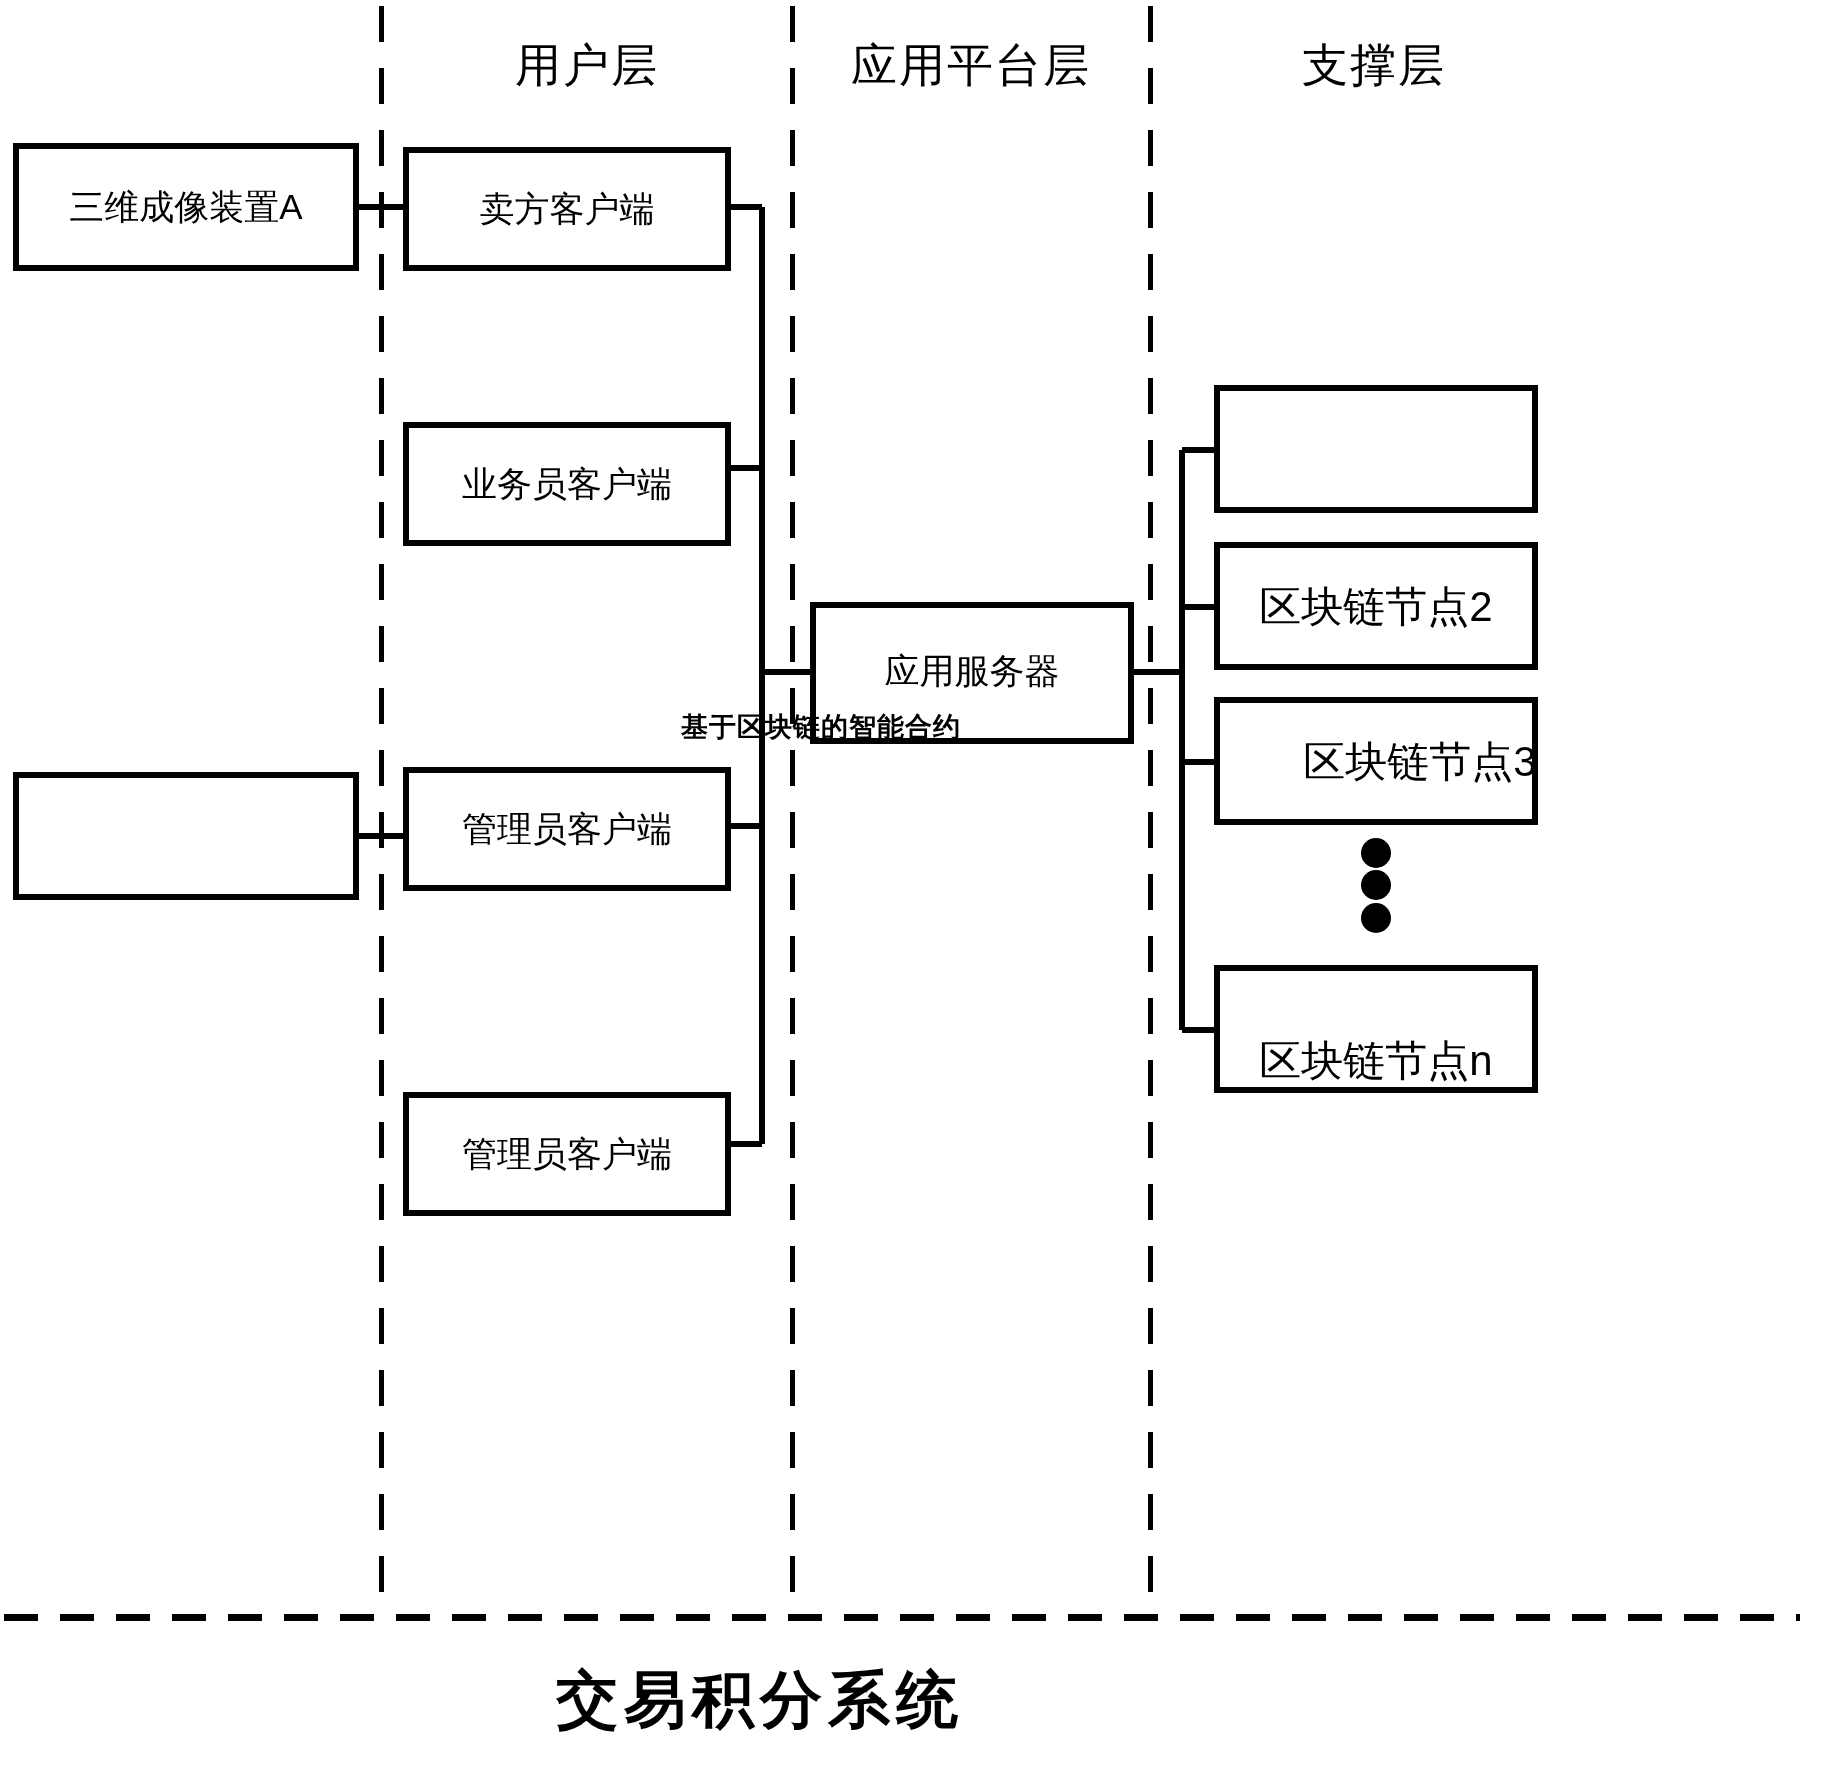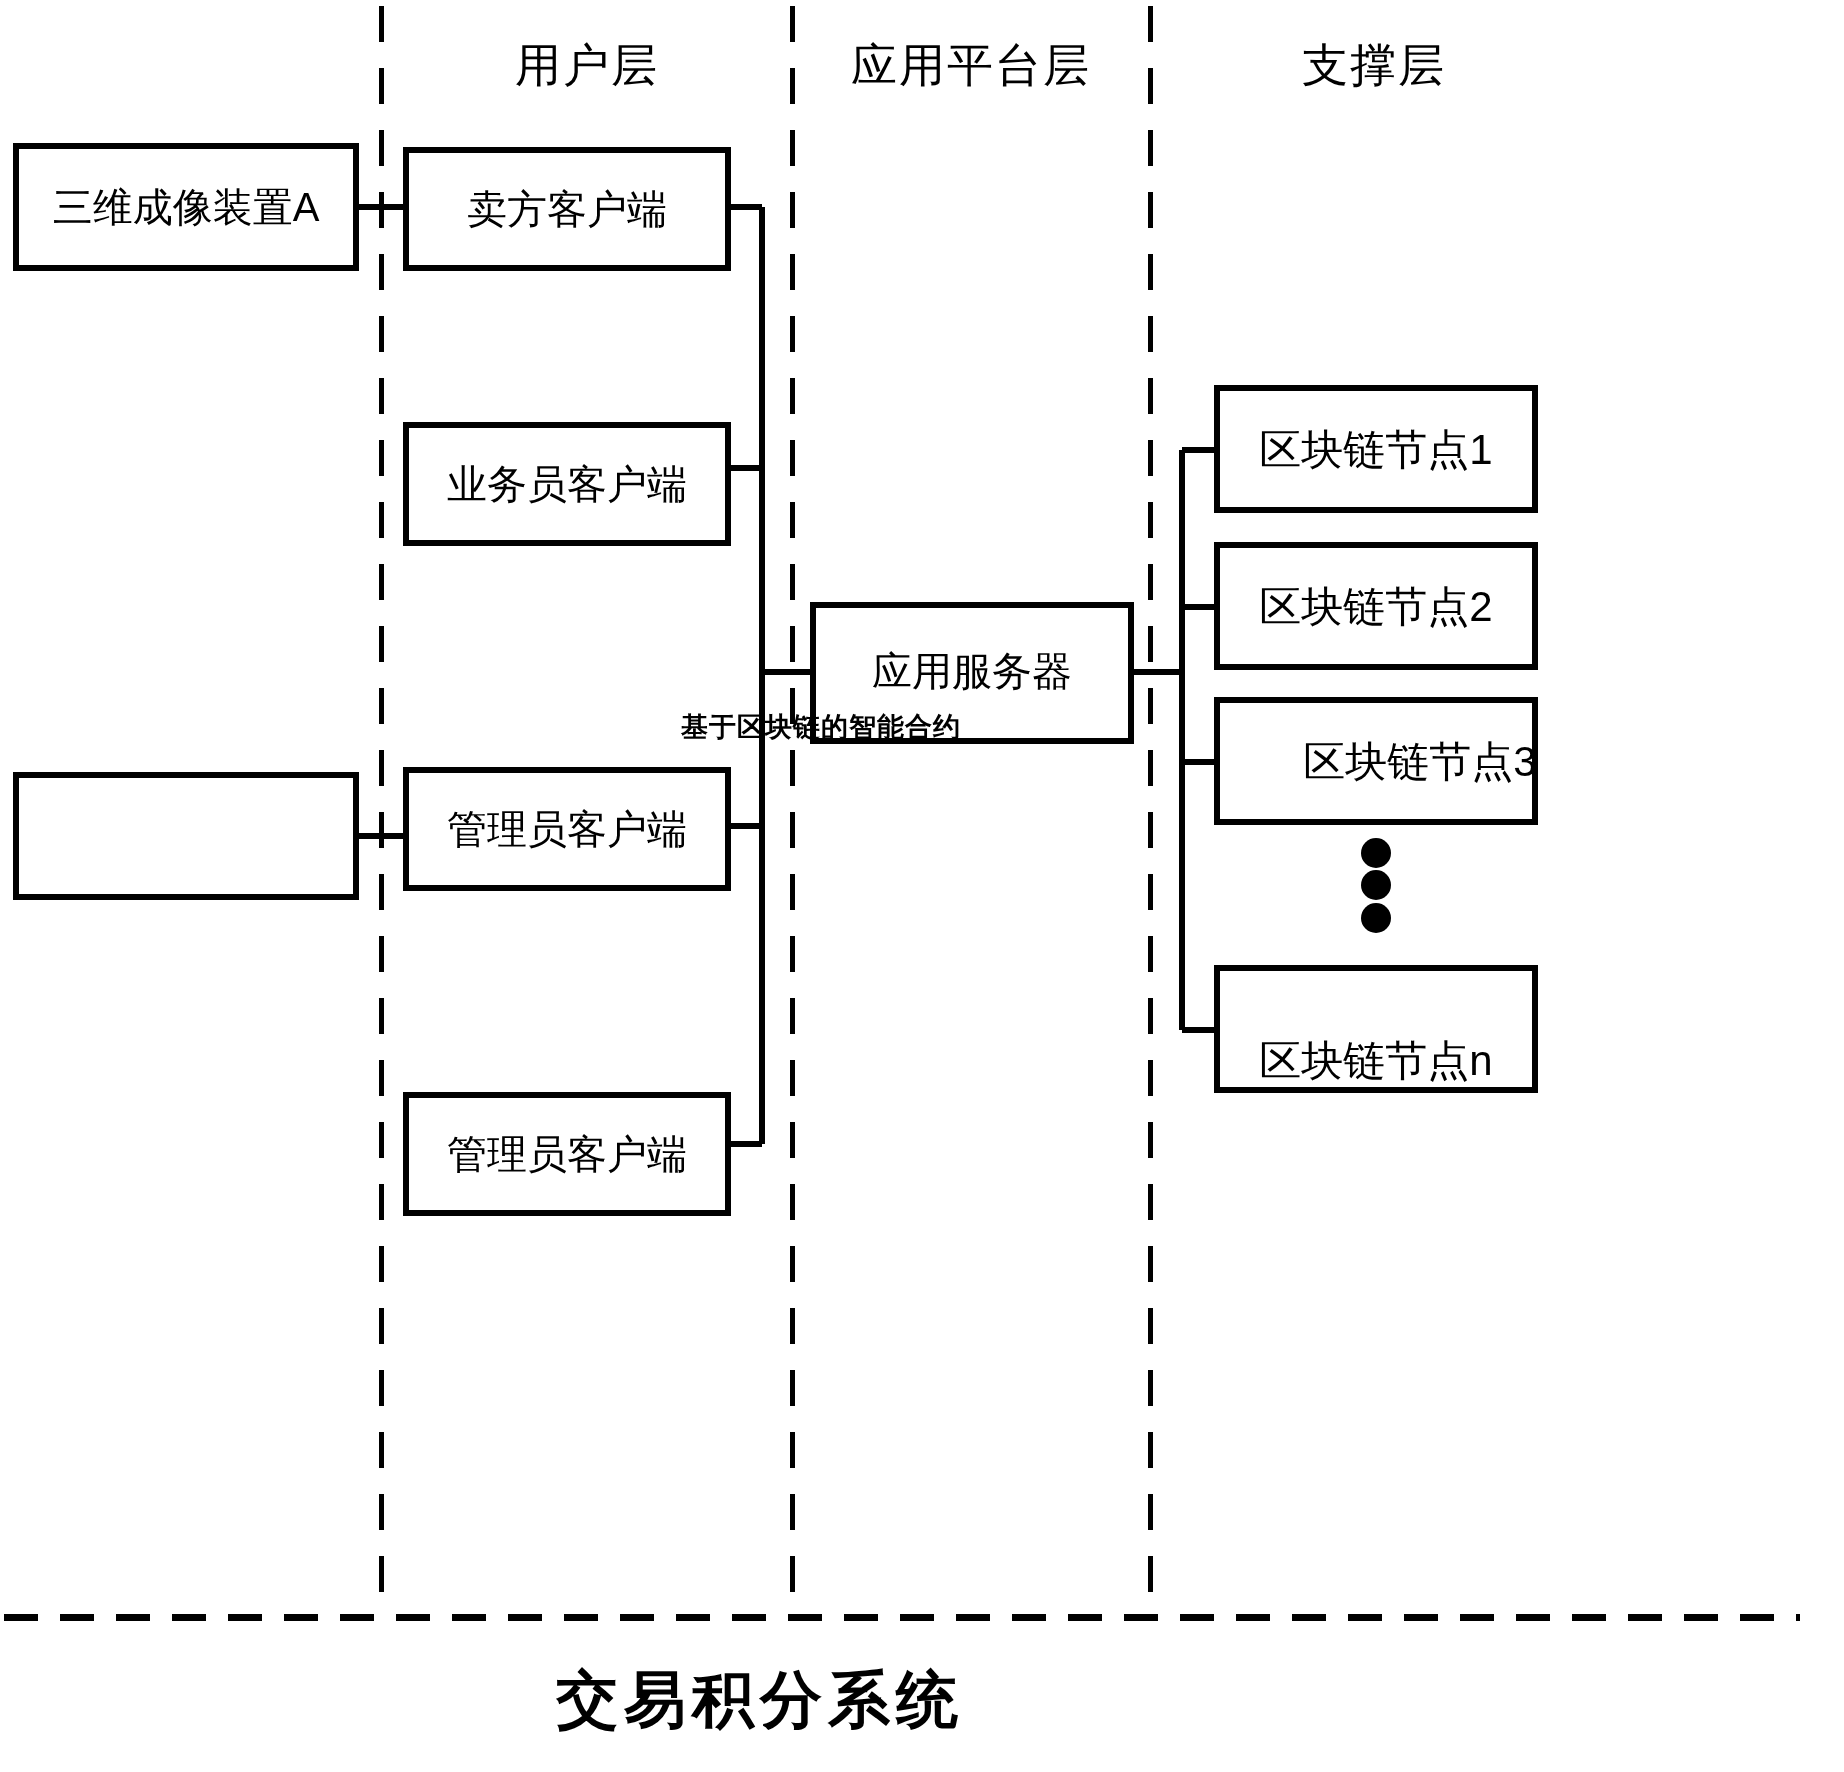--- a/index.html
+++ b/index.html
@@ -1,21 +1,21 @@
 <!DOCTYPE html>
 <html><head>
 <meta charset="utf-8">
 <style>
   html,body{margin:0;padding:0;background:#ffffff;}
   body{width:1844px;height:1772px;font-family:"Liberation Sans","DejaVu Sans",sans-serif;}
   #stage{position:relative;width:1800px;height:1772px;overflow:hidden;background:#fff;}
   svg{position:absolute;left:0;top:0;}
   .lbl{position:absolute;color:#000;white-space:nowrap;}
   .layer-head{font-size:46px;letter-spacing:2px;}
-  .boxtext{font-size:40px;}
+  .boxtext{font-size:35px;}
   .nodetext{font-size:42px;}
   .contract{font-size:27px;font-weight:bold;letter-spacing:1px;}
   .sys-title{font-size:62px;font-weight:bold;letter-spacing:6px;}
   .ctr{transform:translate(-50%,-50%);}
 </style>
 </head>
 <body>
 
 <div id="stage">
 
@@ -76,20 +76,19 @@
 
   <div class="lbl boxtext ctr" style="left:567px;top:209px;">卖方客户端</div>
   <div class="lbl boxtext ctr" style="left:567px;top:484px;">业务员客户端</div>
   <div class="lbl boxtext ctr" style="left:567px;top:829px;">管理员客户端</div>
   <div class="lbl boxtext ctr" style="left:567px;top:1154px;">管理员客户端</div>
 
   <div class="lbl boxtext ctr" style="left:972px;top:671px;">应用服务器</div>
 
   <div class="lbl contract ctr" style="left:821px;top:727px;">基于区块链的智能合约</div>
 
-  <div class="lbl nodetext ctr" style="left:1376px;top:450px;">区块链节点1</div>
   <div class="lbl nodetext ctr" style="left:1376px;top:607px;">区块链节点2</div>
   <div class="lbl nodetext ctr" style="left:1420px;top:762px;">区块链节点3</div>
   <div class="lbl nodetext ctr" style="left:1376px;top:1061px;">区块链节点n</div>
 
   <div class="lbl sys-title ctr" style="left:760px;top:1700px;font-family:Liberation Serif, serif;">交易积分系统</div>
 
 </div>
 
 </body></html>

